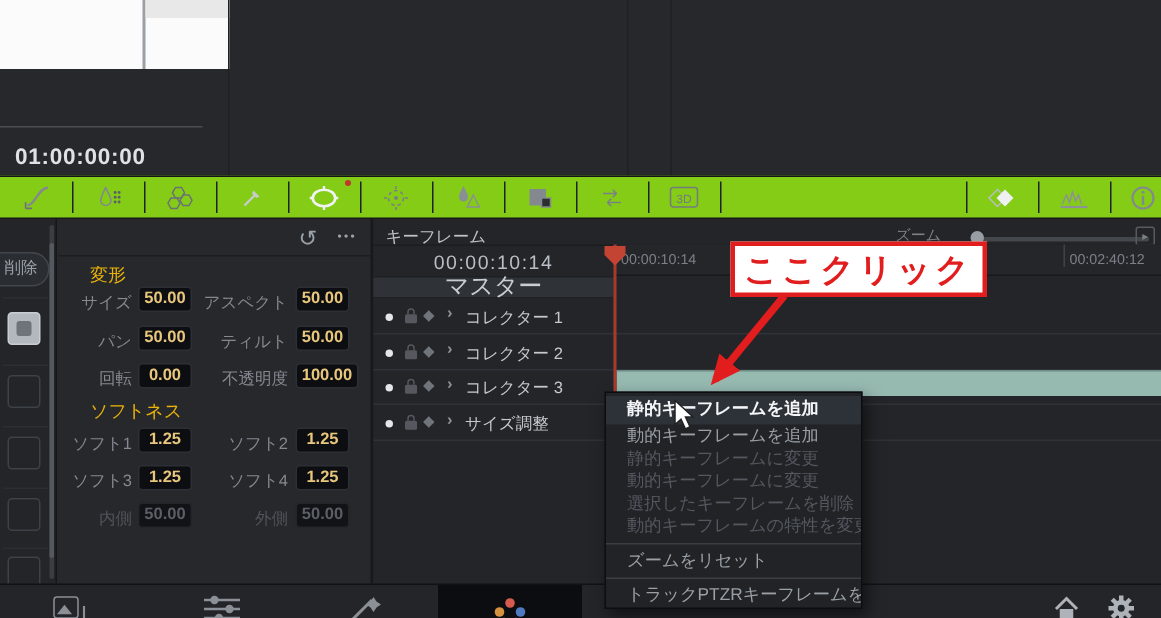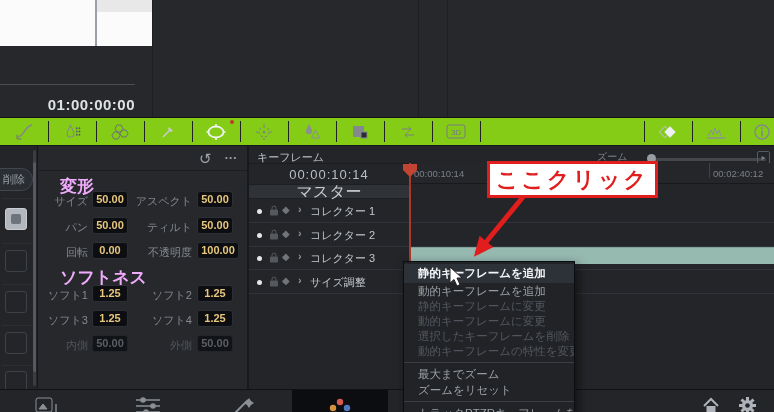--- a/index.html
+++ b/index.html
@@ -13,21 +13,21 @@
   #toolbar{position:absolute;left:0;top:117px;width:774px;height:29px;background:#84cc16;border-top:1px solid #121418;border-bottom:1px solid #17181b;}
   .tcell{position:absolute;top:0;height:27px;display:flex;align-items:center;justify-content:center;}
   .tcell svg{display:block;}
   .tdiv{position:absolute;top:3px;width:1px;height:21px;background:#1f2125;}
   
   .thumb{position:absolute;left:5px;width:22px;height:22px;border:1px solid #3d4148;border-radius:3px;}
   .thumb.sel{background:#b3b8be;border:1px solid #c9cdd2;}
   .thumb.sel:after{content:"";position:absolute;left:5px;top:5px;width:10px;height:10px;background:#6f747a;border-radius:2px;}
   .tsep{position:absolute;left:2px;width:30px;height:1px;background:#2b2e33;}
   
-  .sec-title{font-size:17px;font-weight:bold;color:#f0abfc;}
+  .sec-title{font-size:12px;font-weight:normal;color:#eab308;}
   .lbl{position:absolute;font-size:11px;color:#84888f;text-align:right;}
   .lbl.dis{color:#50545b;}
   .val{position:absolute;width:36px;height:17px;background:#0d0e11;border:1px solid #2c2f35;border-radius:3px;color:#e8c77d;font-size:11px;font-weight:bold;text-align:center;line-height:15px;}
   .val.dis{color:#5a5f67;border-color:#222529;background:#121316;}
   
   .rowsep{position:absolute;left:249px;width:525px;height:1px;background:#2f3238;}
   .trkrow{position:absolute;left:249px;width:160px;height:23px;}
   .trk-dot{position:absolute;left:8px;top:9px;width:5px;height:5px;border-radius:50%;background:#e4e6e9;}
   .trk-diamond{position:absolute;left:33px;top:4px;color:#70757c;font-size:10px;}
   .trk-chev{position:absolute;left:49px;top:3px;color:#8f949b;font-size:11px;font-weight:bold;}
@@ -47,21 +47,21 @@
 </style>
 </head>
 <body>
 
 <div id="canvas">
 
   <div class="abs" style="left:0;top:0;width:153px;height:46px;background:#fbfbfb;"></div>
   <div class="abs" style="left:95px;top:0;width:2px;height:46px;background:#9aa0a5;"></div>
   <div class="abs" style="left:97px;top:0;width:56px;height:12px;background:#e8e8e8;"></div>
   <div class="abs" style="left:0;top:84px;width:135px;height:1px;background:#4a4d52;"></div>
-  <div class="abs tc-big" style="left:0;top:96px;width:135px;text-align:right;">01:00:00:00</div>
+  <div class="abs tc-big" style="left:10px;top:96px;width:135px;text-align:left;">01:00:00:00</div>
   <div class="vdiv" style="left:152px;"></div>
   <div class="vdiv" style="left:418px;"></div>
   <div class="vdiv" style="left:447px;"></div>
 
   <div id="toolbar">
     <div class="tdiv" style="left:48px"></div>
       <div class="tdiv" style="left:96px"></div>
       <div class="tdiv" style="left:144px"></div>
       <div class="tdiv" style="left:192px"></div>
       <div class="tdiv" style="left:240px"></div>
@@ -296,21 +296,20 @@
     </svg>
 
   <div id="ctx-menu">
     <div class="mi hov">静的キーフレームを追加</div>
     <div class="mi">動的キーフレームを追加</div>
     <div class="mi dis">静的キーフレームに変更</div>
     <div class="mi dis">動的キーフレームに変更</div>
     <div class="mi dis">選択したキーフレームを削除</div>
     <div class="mi dis">動的キーフレームの特性を変更...</div>
     <div class="msep"></div>
-    <div class="mi">最大までズーム</div>
     <div class="mi">ズームをリセット</div>
     <div class="msep"></div>
     <div class="mi">トラックPTZRキーフレームを追加</div>
   </div>
 
   <svg class="abs" style="left:449px;top:266px;z-index:40;" width="15" height="22" viewBox="0 0 15 22">
       <path d="M1,1 L1,17 L5,13.5 L8,20 L11,18.5 L8,12 L13,12 z" fill="#ffffff" stroke="#222" stroke-width="1"></path>
     </svg>
 
   <div id="annot-box">

